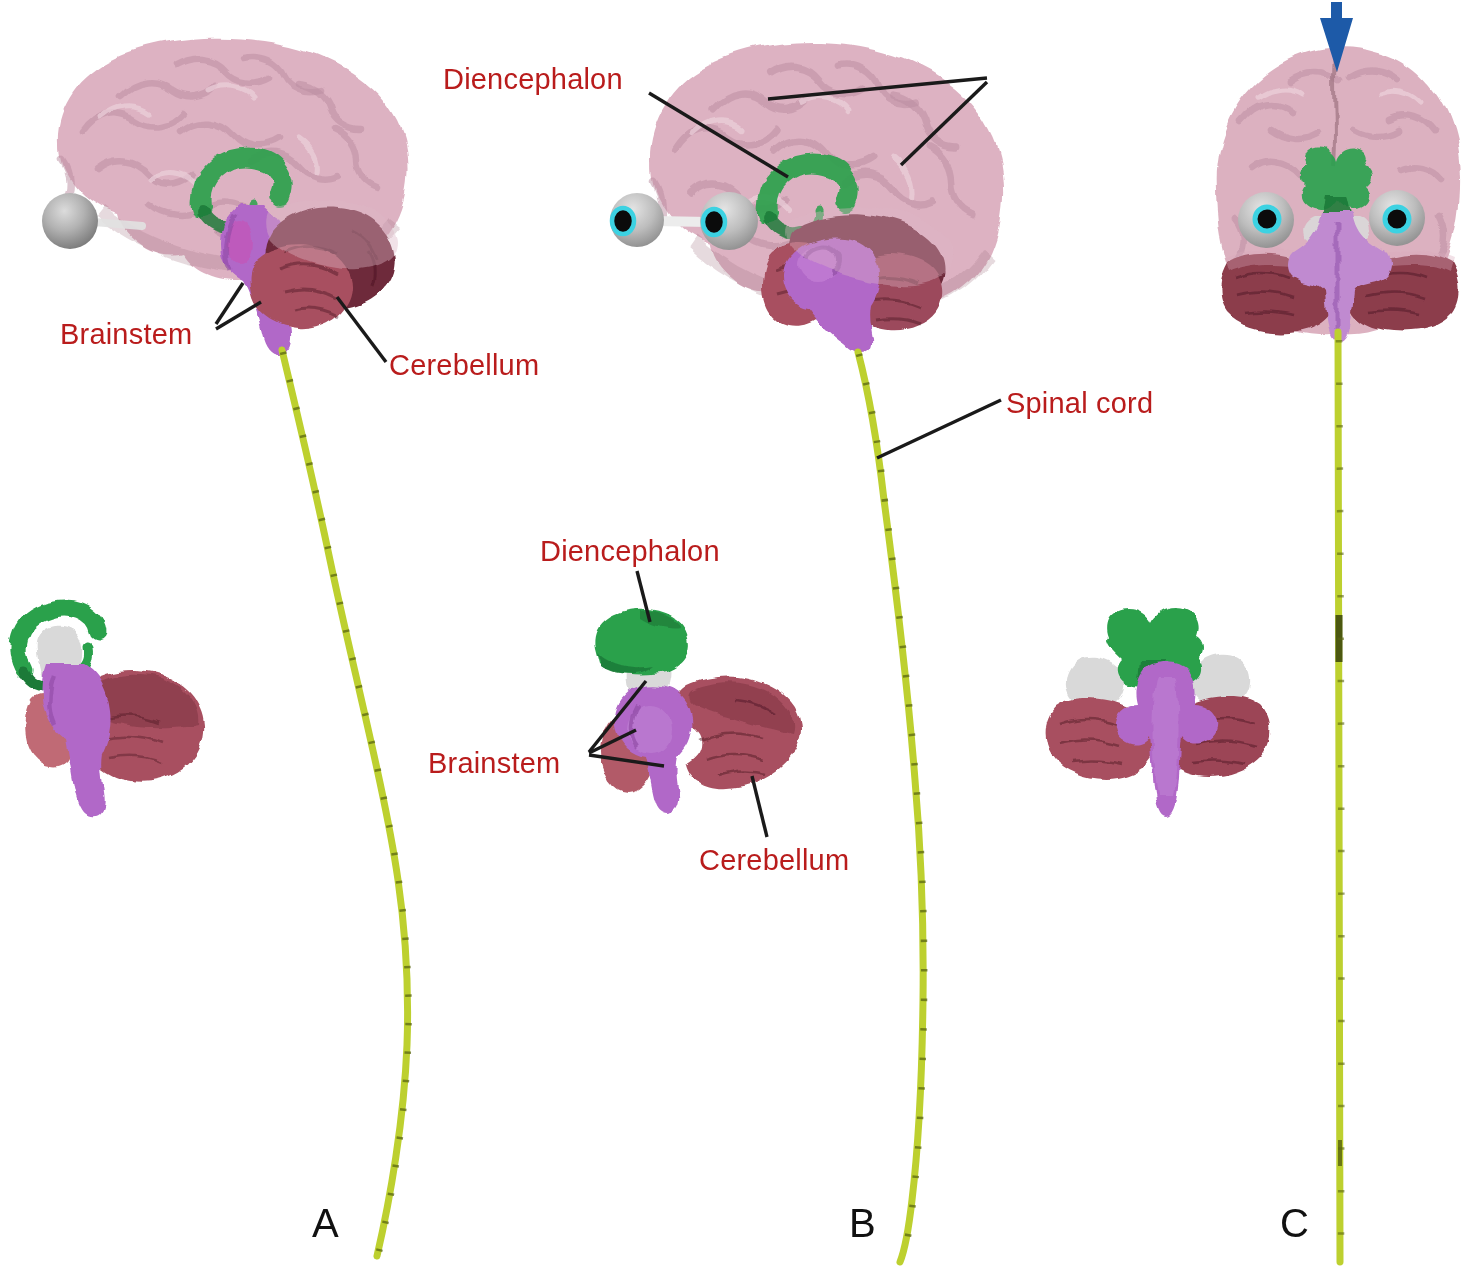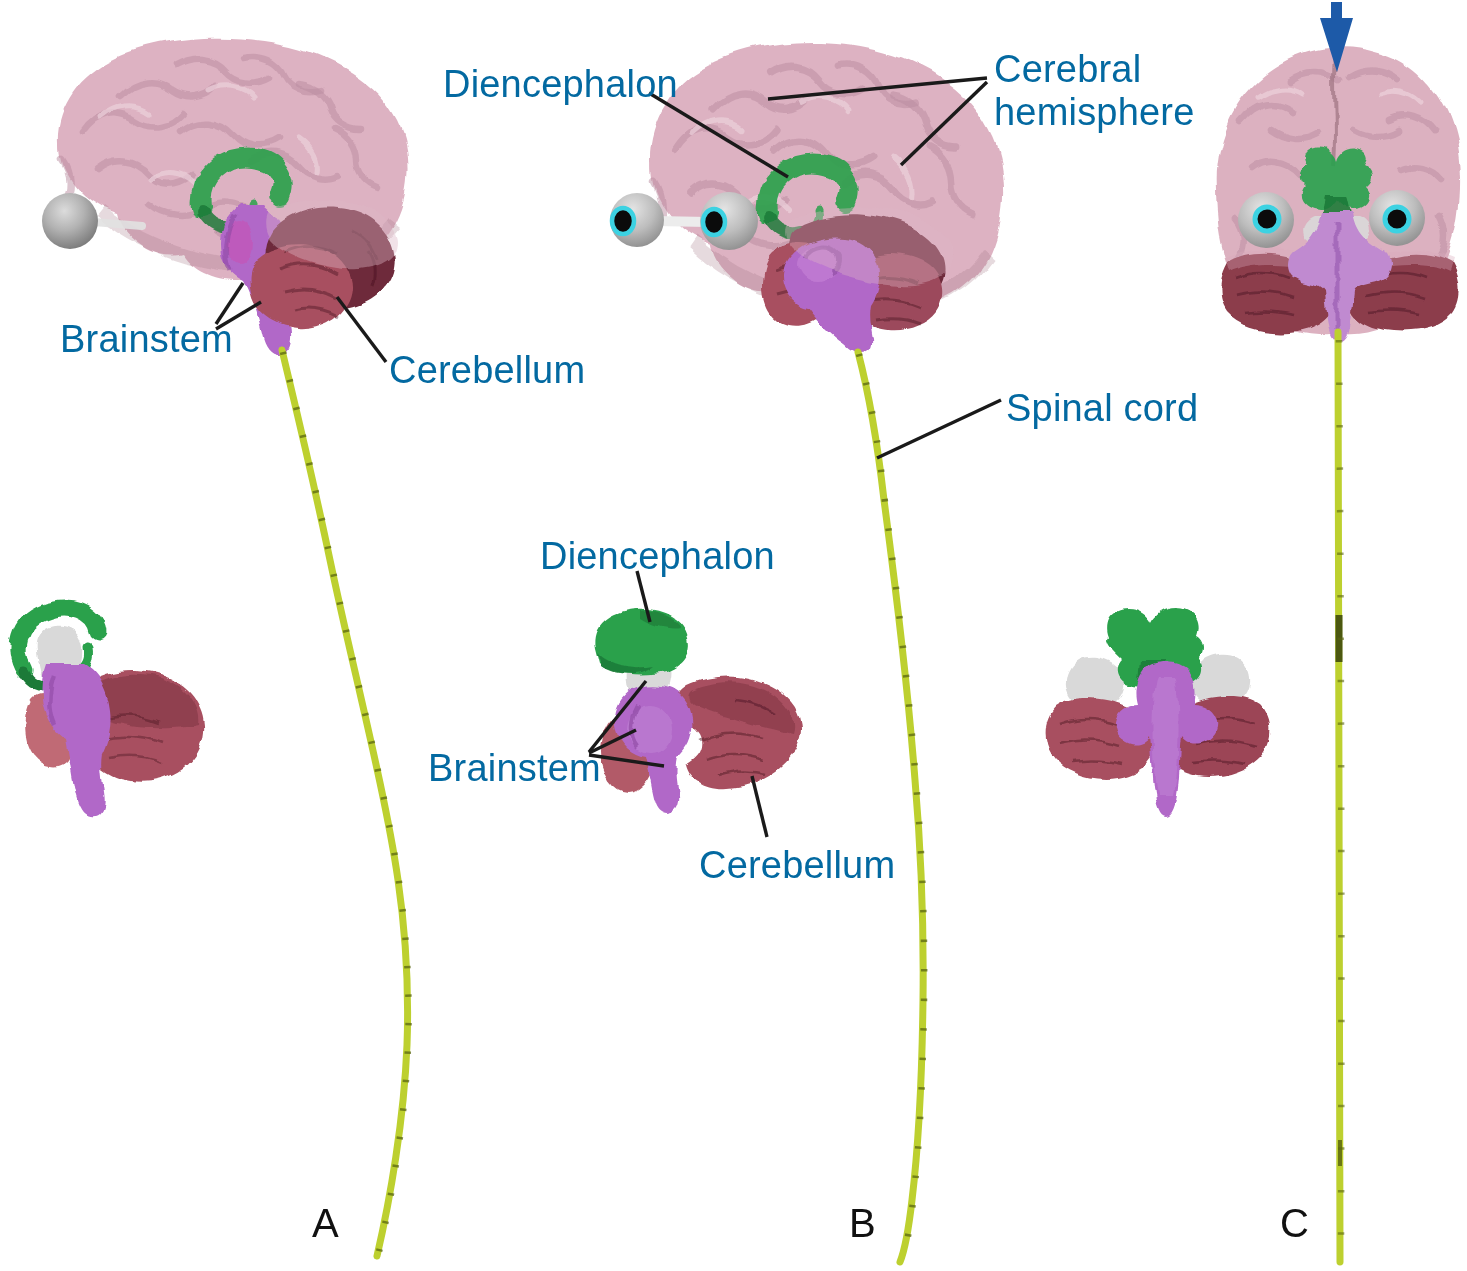--- a/index.html
+++ b/index.html
@@ -2,21 +2,21 @@
 <html><head>
 <meta charset="utf-8">
 <style>
   html,body{margin:0;padding:0;background:#ffffff;}
   #figure{
     position:relative;width:1467px;height:1271px;background:#ffffff;overflow:hidden;
     font-family:"Liberation Sans", sans-serif;
   }
   #art{position:absolute;left:0;top:0;}
   .lbl{
-    position:absolute;color:#0369a1;font-size:38px;line-height:1.12;
+    position:absolute;color:#b91c1c;font-size:29px;line-height:1.12;
     white-space:nowrap;letter-spacing:0.2px;
   }
   .lbl.wrap{white-space:normal;}
   .panel-letter{
     position:absolute;color:#111111;font-size:40px;line-height:1;
   }
 </style>
 </head>
 <body>
 
@@ -339,21 +339,20 @@
     <line x1="589" y1="753" x2="636" y2="730"></line>
     <line x1="589" y1="755" x2="664" y2="766"></line>
     <line x1="767" y1="837" x2="752" y2="776"></line>
   </g>
 </svg>
 
 <div class="lbl" style="left:60px;top:318px">Brainstem</div>
 <div class="lbl" style="left:389px;top:349px">Cerebellum</div>
 
 <div class="lbl" style="left:443px;top:63px">Diencephalon</div>
-<div class="lbl wrap" style="left:994px;top:48px;width:190px">Cerebral hemisphere</div>
 <div class="lbl" style="left:1006px;top:387px">Spinal cord</div>
 <div class="lbl" style="left:540px;top:535px">Diencephalon</div>
 <div class="lbl" style="left:428px;top:747px">Brainstem</div>
 <div class="lbl" style="left:699px;top:844px">Cerebellum</div>
 
 <div class="panel-letter" style="left:312px;top:1203px">A</div>
 <div class="panel-letter" style="left:849px;top:1203px">B</div>
 <div class="panel-letter" style="left:1280px;top:1203px">C</div>
 
 </div>

